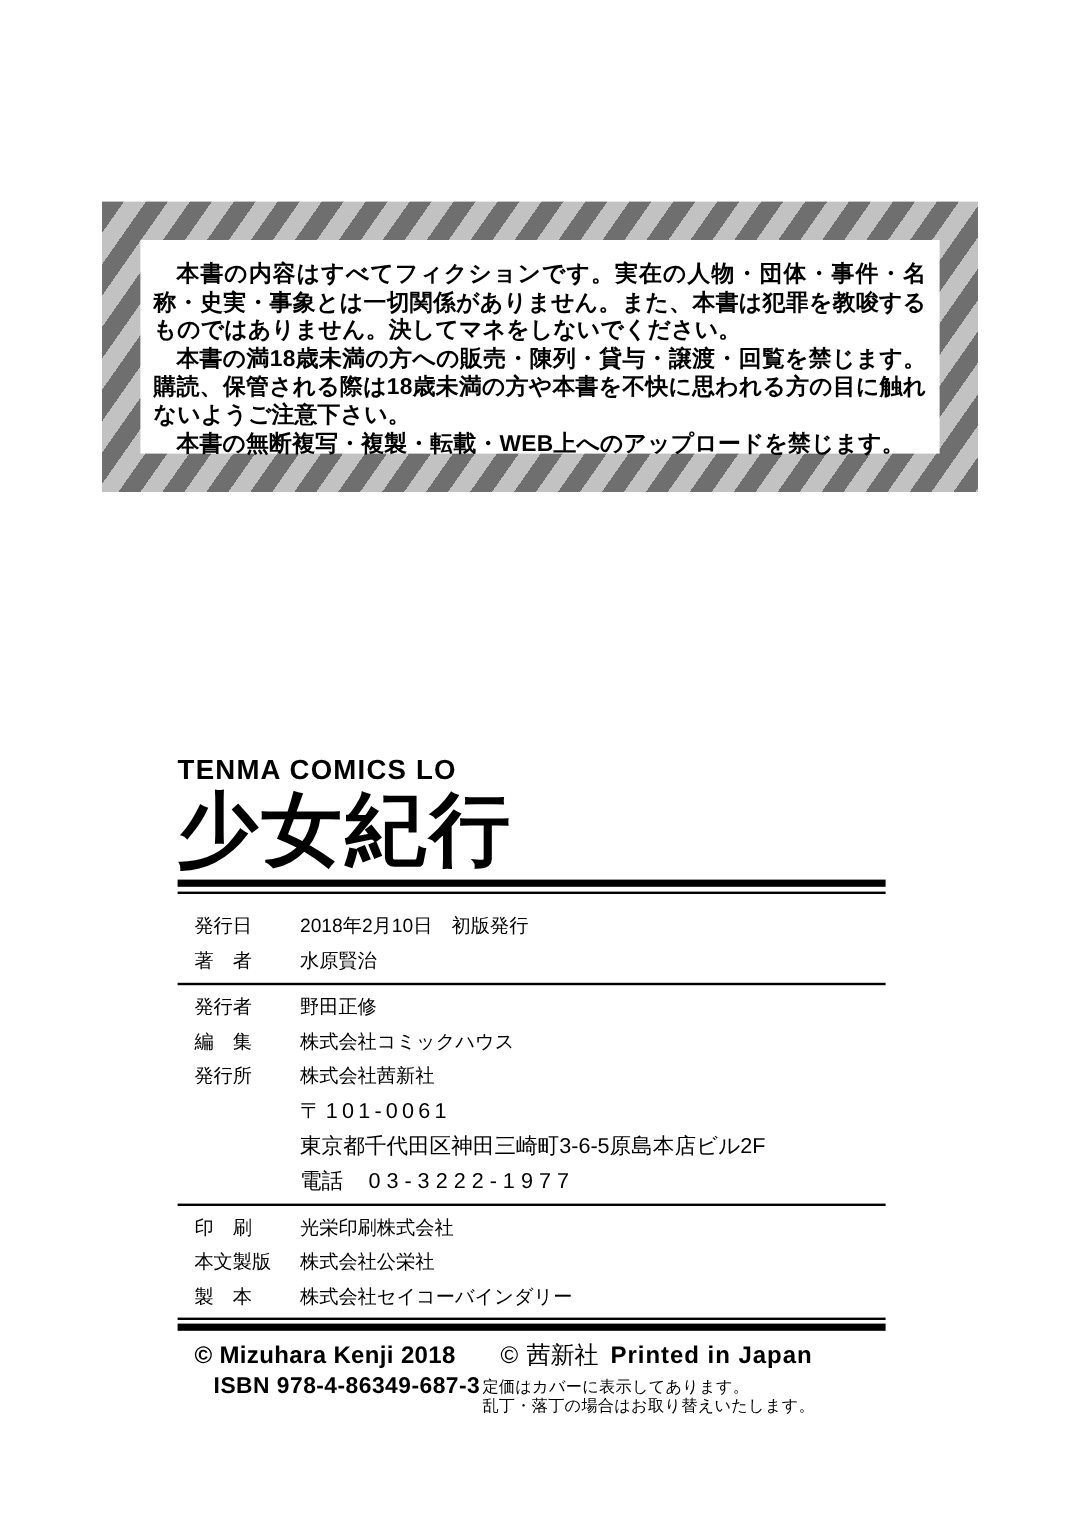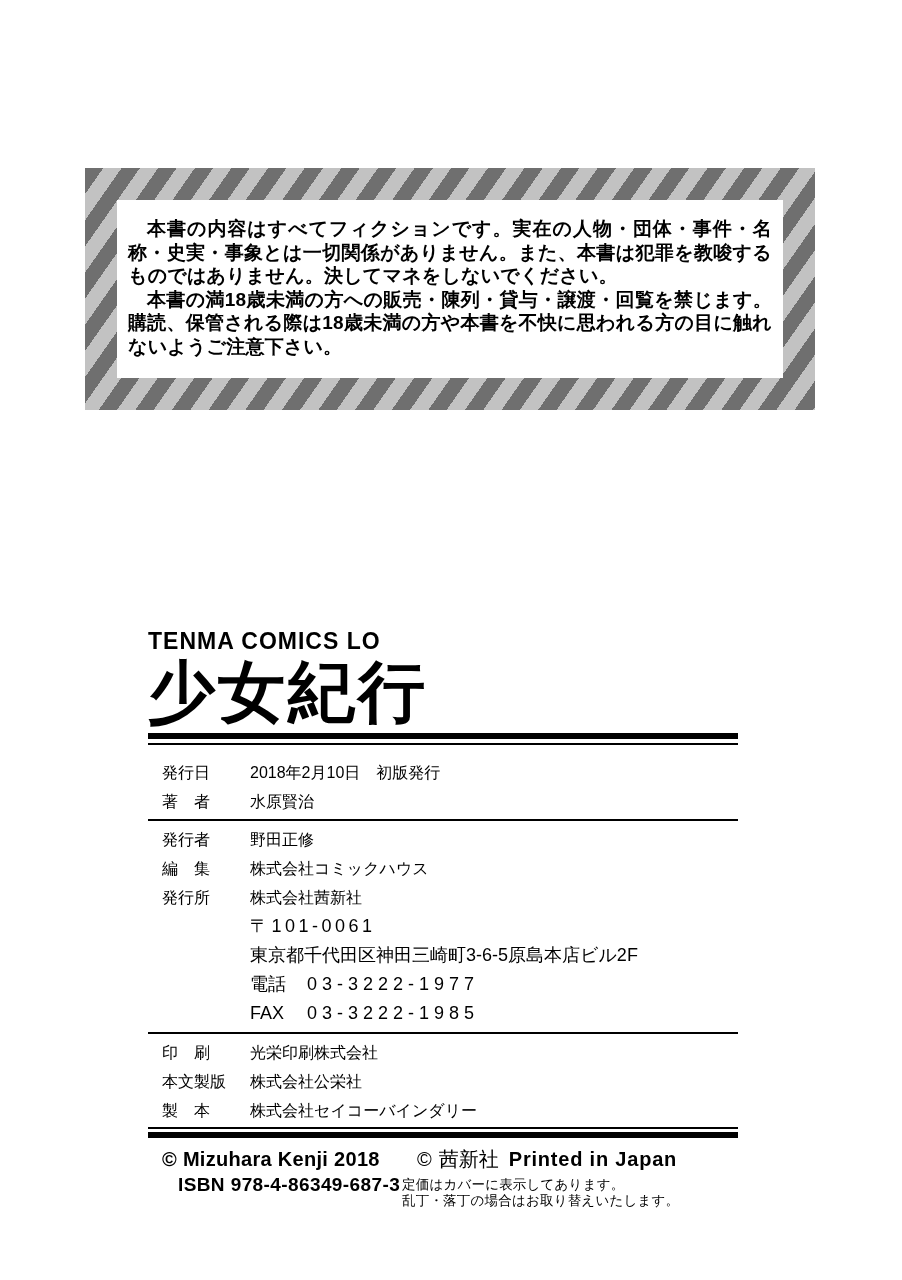--- a/index.html
+++ b/index.html
@@ -114,20 +114,21 @@
 </style>
 </head>
 <body>
 
 <div class="page">
 
   <div class="stripe-box">
     <div class="stripe-inner">
       <p>本書の内容はすべてフィクションです。実在の人物・団体・事件・名称・史実・事象とは一切関係がありません。また、本書は犯罪を教唆するものではありません。決してマネをしないでください。</p>
       <p>本書の満18歳未満の方への販売・陳列・貸与・譲渡・回覧を禁じます。購読、保管される際は18歳未満の方や本書を不快に思われる方の目に触れないようご注意下さい。</p>
+      <p>本書の無断複写・複製・転載・WEB上へのアップロードを禁じます。</p>
     </div>
   </div>
 
   <div class="colophon">
 
     <div class="series-label">TENMA COMICS LO</div>
     <div class="book-title">少女紀行</div>
 
     <div class="rule thick mt6"></div>
     <div class="rule thin mt4"></div>
@@ -155,21 +156,20 @@
       </div>
       <div class="c-row">
         <span class="lbl">発行所</span>
         <span class="val">株式会社茜新社</span>
       </div>
 
       <div class="addr">
         <div class="postal">〒101-0061</div>
         <div>東京都千代田区神田三崎町3-6-5原島本店ビル2F</div>
         <div><span class="contact-lbl">電話</span><span class="spaced">03-3222-1977</span></div>
-        <div><span class="contact-lbl">FAX</span><span class="spaced">03-3222-1985</span></div>
       </div>
     </div>
 
     <div class="divider div-2"></div>
 
     <div class="group-print">
       <div class="c-row">
         <span class="lbl">印　刷</span>
         <span class="val">光栄印刷株式会社</span>
       </div>

